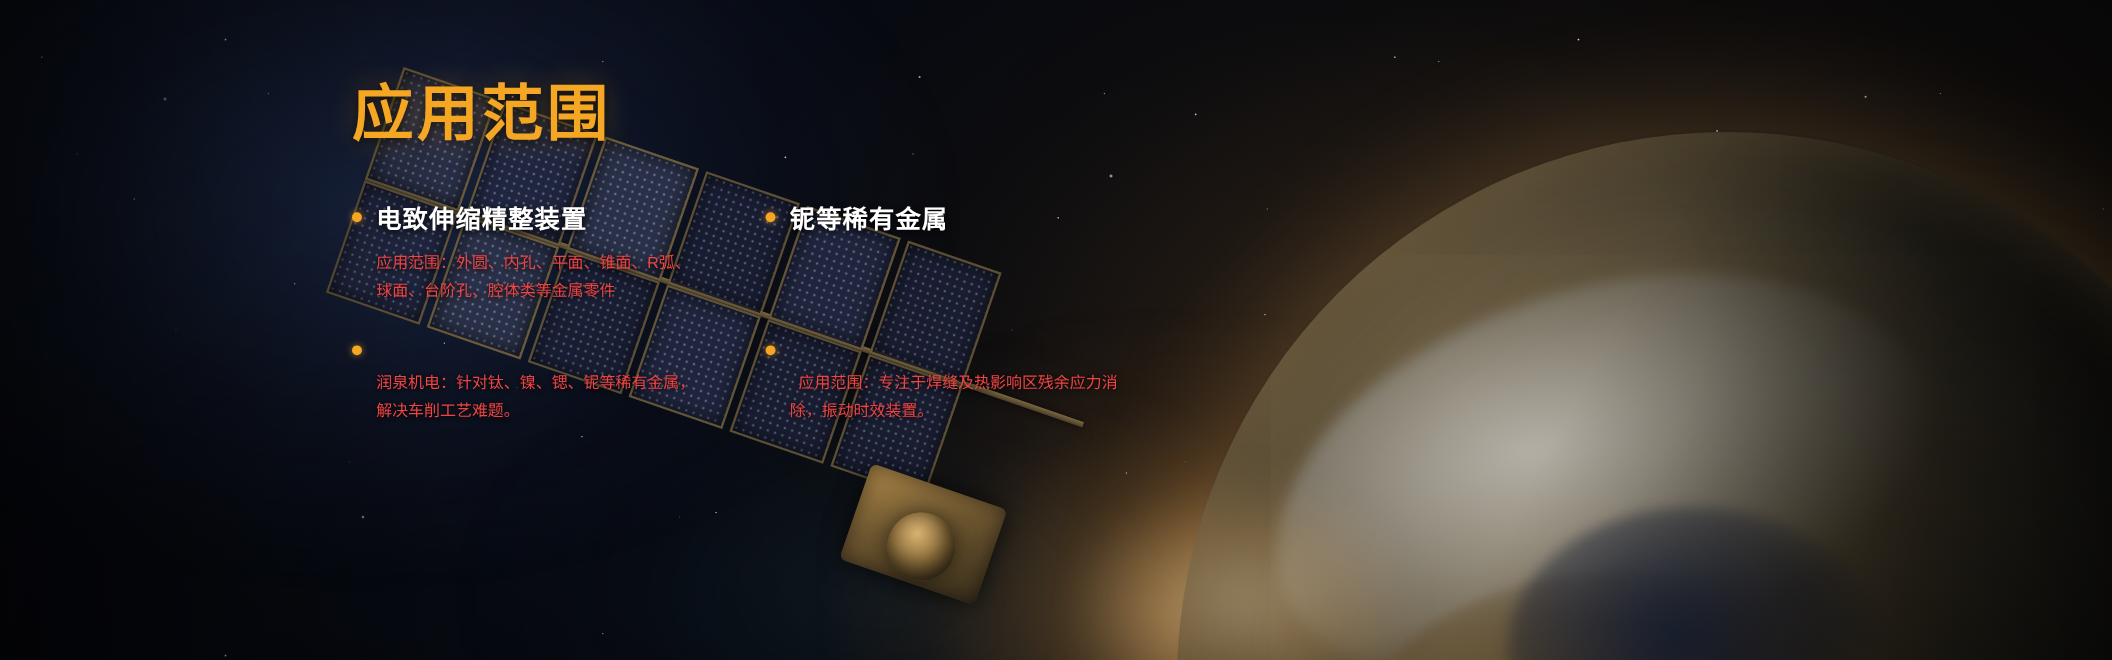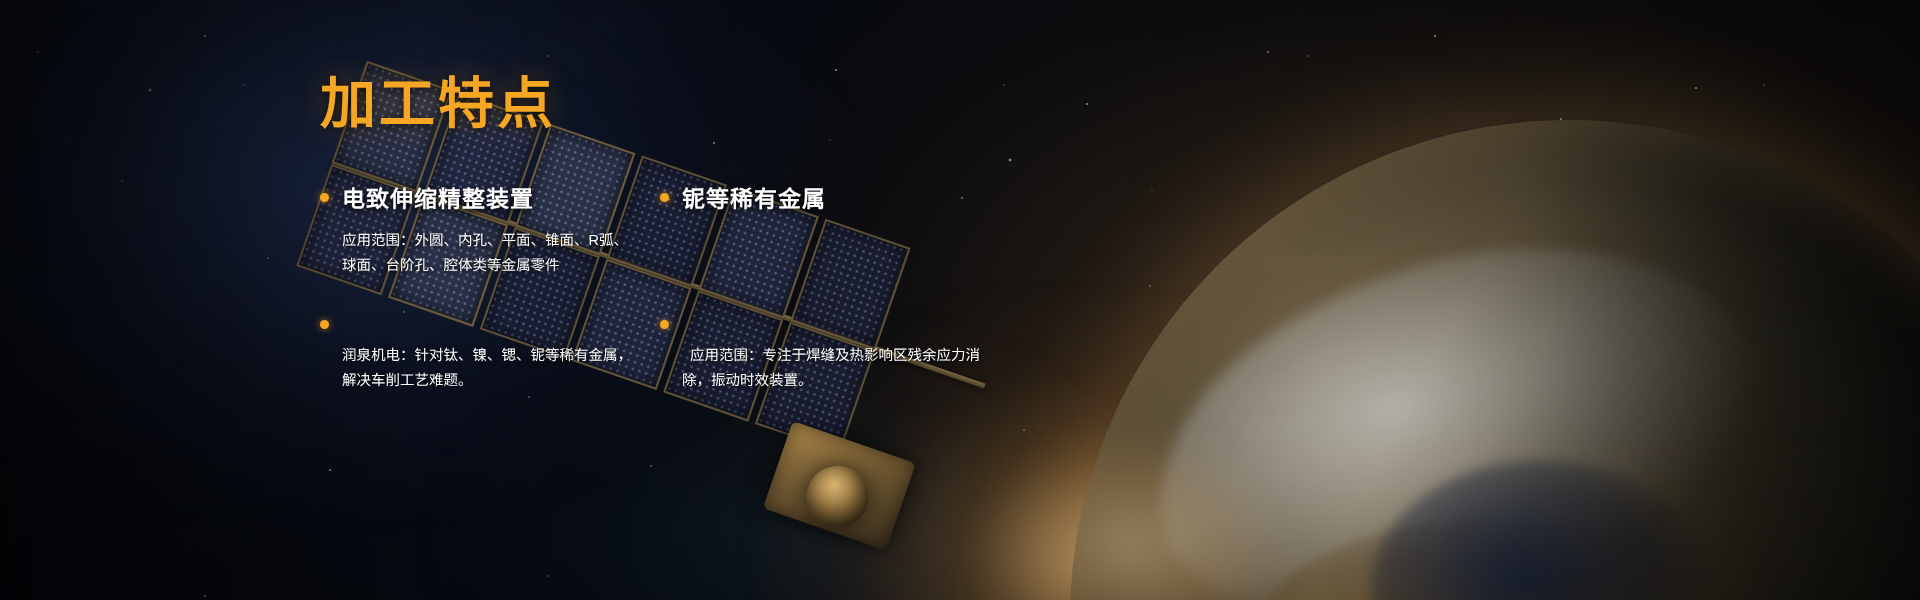--- a/index.html
+++ b/index.html
@@ -264,20 +264,21 @@
     line-height: 1;
     margin: 0 0 48px 0;
     text-shadow: 0 2px 10px rgba(0,0,0,0.75), 0 0 26px rgba(245,166,35,0.30);
   }
   .feature-grid {
     display: grid;
     grid-template-columns: 340px 340px;
     grid-template-rows: auto auto;
     row-gap: 42px;
     column-gap: 0;
+    gap: 36px;
   }
   .feature {
     position: relative;
   }
   .feature-head {
     display: flex;
     align-items: center;
     gap: 13px;
     margin-bottom: 14px;
     white-space: nowrap;
@@ -294,21 +295,21 @@
     font-size: 23px;
     font-weight: bold;
     color: #ffffff;
     letter-spacing: 1px;
     text-shadow: 0 2px 7px rgba(0,0,0,0.9);
   }
   .feature-desc {
     margin-left: 22px;
     font-size: 14.5px;
     line-height: 1.72;
-    color: #ffffff;
+    color: #ef4444;
     max-width: 300px;
     text-shadow: 0 1px 5px rgba(0,0,0,0.92);
   }
   .feature.indent .feature-desc { text-indent: 8px; }
 </style>
 </head>
 <body>
 
 <div id="banner">
 
@@ -354,21 +355,21 @@
     </div>
 
     <div class="sat-body" style="left:520px; top:150px; width:130px; height:92px;"></div>
     <div class="sat-dish" style="left:556px; top:176px; width:62px; height:62px;"></div>
   </div>
 
   <div class="vignette"></div>
 
   <div class="content">
 
-    <h1 class="brand-title">加工特点</h1>
+    <h1 class="brand-title">应用范围</h1>
 
     <div class="feature-grid">
 
       <div class="feature">
         <div class="feature-head">
           <span class="bullet"></span>
           <span class="feature-title">电致伸缩精整装置</span>
         </div>
         <div class="feature-desc">应用范围：外圆、内孔、平面、锥面、R弧、球面、台阶孔、腔体类等金属零件</div>
       </div>

